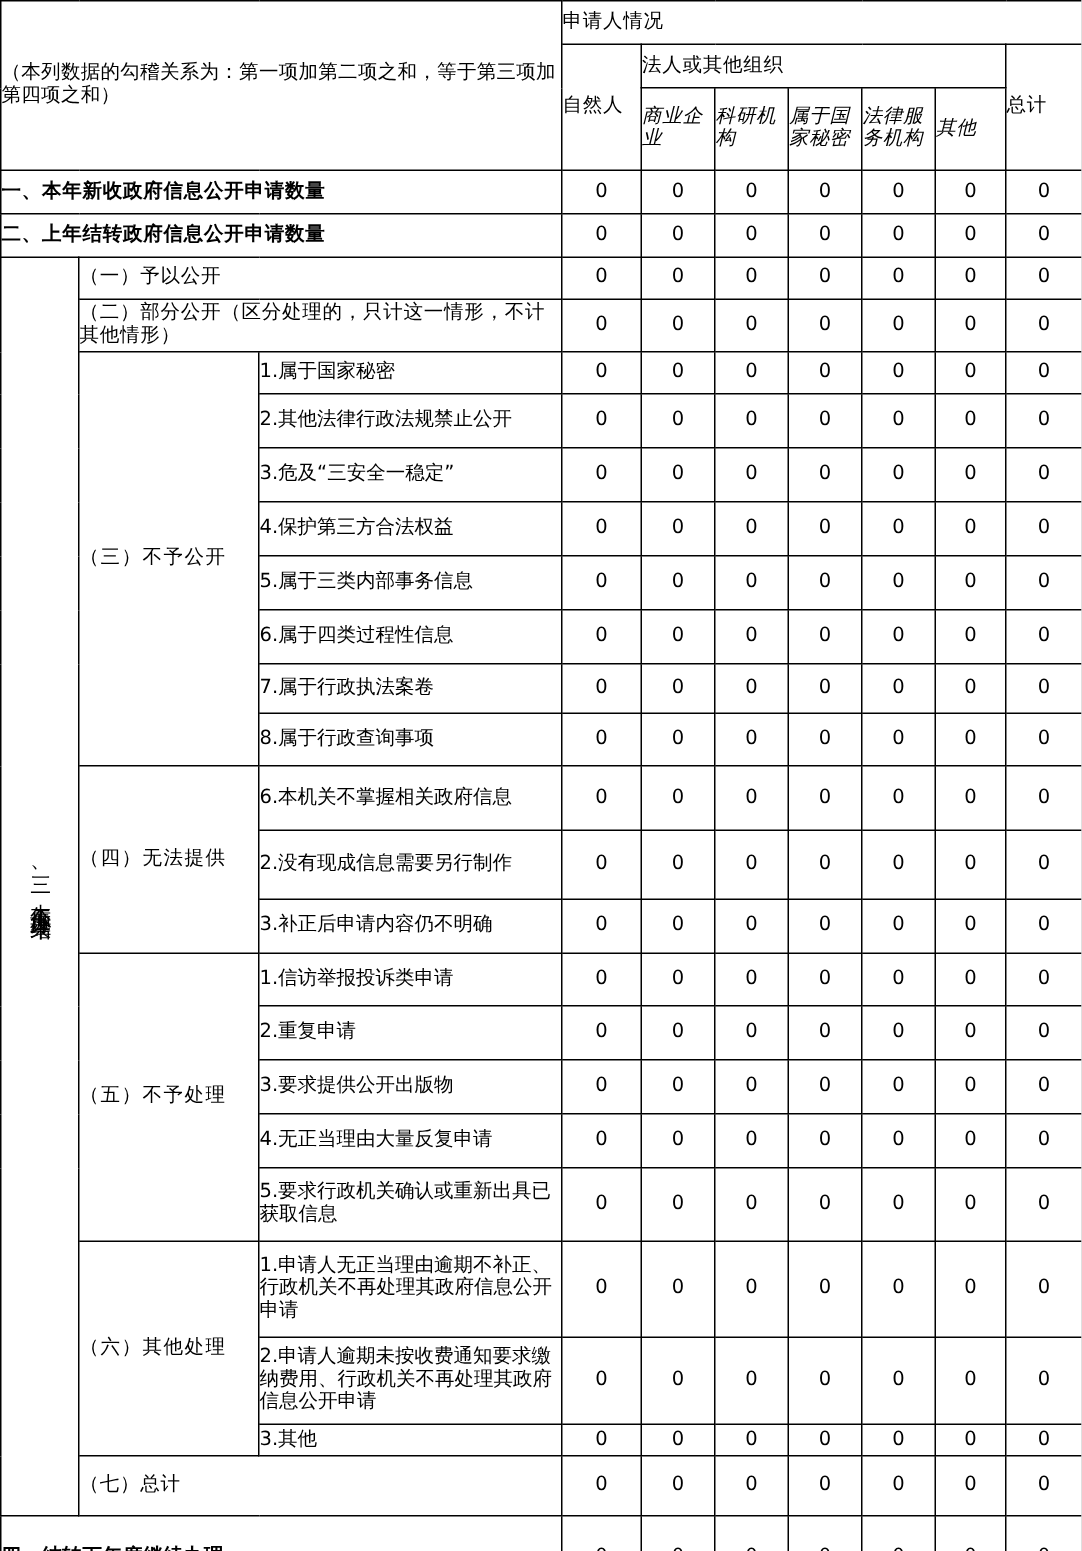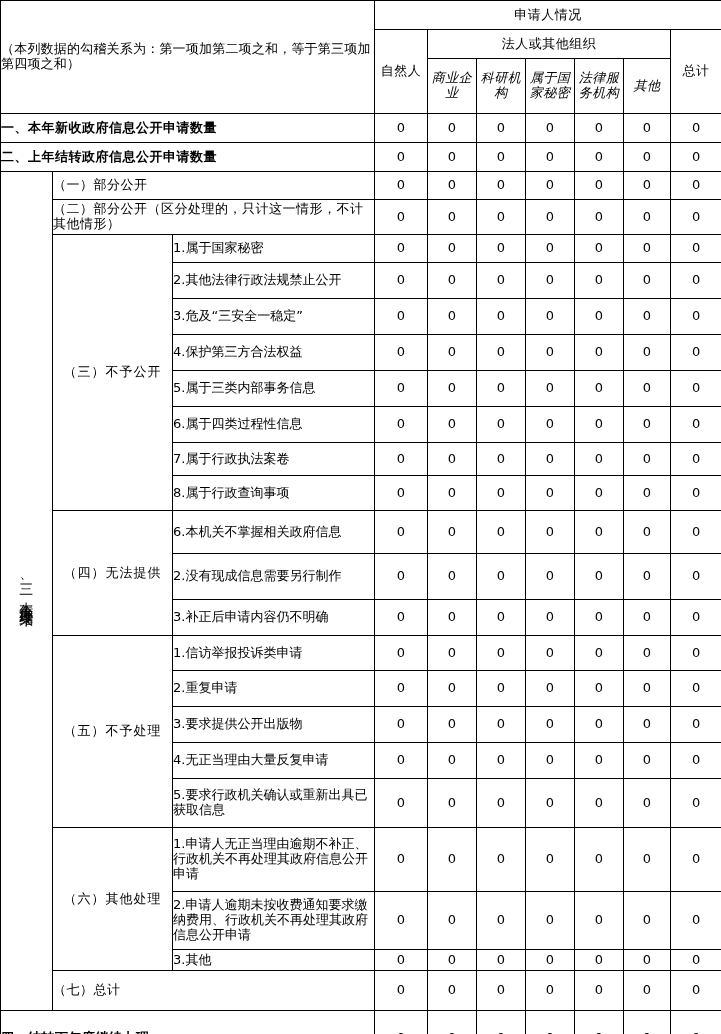--- a/index.html
+++ b/index.html
@@ -17,21 +17,21 @@
   }
   table.gov td{
     border:1px solid #000;
     padding:0;
     vertical-align:middle;
     font-size:13px;
     line-height:1.15;
     word-break:break-all;
   }
   
-  td.hdr{text-align:center;font-size:14px;letter-spacing:.5px;}
+  td.hdr{font-size:14px;letter-spacing:.5px;}
   td.hdr-narrow{font-size:13px;line-height:1.1;font-style:italic;}
   td.titlecell{
     font-size:14px;line-height:1.5;
     padding:4px 8px;letter-spacing:.2px;
   }
   
   td.vert{
     text-align:center;
     padding:0;
   }
@@ -39,21 +39,21 @@
     writing-mode:vertical-rl;
     text-orientation:upright;
     display:inline-block;
     font-size:14px;
     line-height:1.45;
     letter-spacing:2px;
   }
   
   td.lvl1{font-size:14px;padding:3px 4px 3px 6px;letter-spacing:.5px;font-weight:bold;margin-left:33px;}
   td.lvl2{font-size:14px;padding:3px 6px;letter-spacing:.5px;}
-  td.lvl2c{font-size:14px;padding:3px 6px;text-align:center;letter-spacing:1px;}
+  td.lvl2c{font-size:14px;padding:3px 6px;text-align:left;letter-spacing:1px;}
   td.lvl3{font-size:13px;padding:3px 3px 3px 5px;line-height:1.22;}
   
   td.num{text-align:center;font-size:13px;}
 </style>
 </head>
 <body>
 
 <div id="sheet">
 <table class="gov">
   <colgroup>
@@ -108,21 +108,21 @@
     <td class="num">0</td>
     <td class="num">0</td>
     <td class="num">0</td>
     <td class="num">0</td>
   </tr>
 
   <tr>
     <td class="vert" rowspan="22">
       <span class="vtxt">三、本年度办理结果</span>
     </td>
-    <td class="lvl2" colspan="2" style="height:27px">（一）部分公开</td>
+    <td class="lvl2" colspan="2" style="height:27px">（一）予以公开</td>
     <td class="num">0</td>
     <td class="num">0</td>
     <td class="num">0</td>
     <td class="num">0</td>
     <td class="num">0</td>
     <td class="num">0</td>
     <td class="num">0</td>
   </tr>
 
   <tr>

